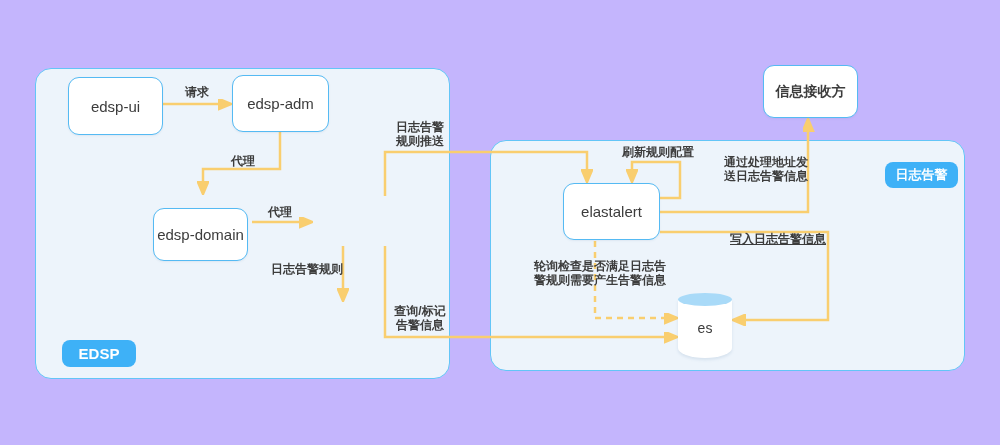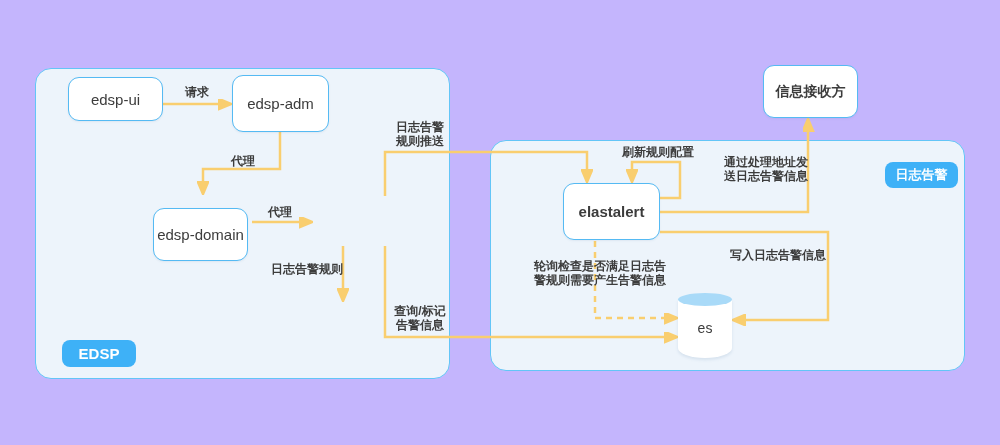--- a/index.html
+++ b/index.html
@@ -59,36 +59,36 @@
 
   <div class="edge-label" style="left:177px;top:85px;width:40px;">请求</div>
   <div class="edge-label" style="left:225px;top:154px;width:36px;">代理</div>
   <div class="edge-label" style="left:262px;top:205px;width:36px;">代理</div>
   <div class="edge-label" style="left:267px;top:262px;width:80px;">日志告警规则</div>
   <div class="edge-label" style="left:390px;top:120px;width:60px;">日志告警
 规则推送</div>
   <div class="edge-label" style="left:617px;top:145px;width:82px;">刷新规则配置</div>
   <div class="edge-label" style="left:719px;top:155px;width:94px;">通过处理地址发
 送日志告警信息</div>
-  <div class="edge-label left" style="left:730px;top:248px;width:102px;">写入日志告警信息</div>
+  <div class="edge-label left" style="left:730px;top:232px;width:102px;text-decoration:underline;">写入日志告警信息</div>
   <div class="edge-label" style="left:528px;top:259px;width:144px;">轮询检查是否满足日志告
 警规则需要产生告警信息</div>
   <div class="edge-label" style="left:389px;top:304px;width:62px;">查询/标记
 告警信息</div>
 
-  <div class="node" style="left:68px;top:77px;width:95px;height:44px;">
+  <div class="node" style="left:68px;top:77px;width:95px;height:58px;">
     <span>edsp-ui</span>
   </div>
   <div class="node" style="left:232px;top:75px;width:97px;height:57px;">
     <span>edsp-adm</span>
   </div>
   <div class="node" style="left:153px;top:208px;width:95px;height:53px;">
     <span>edsp-domain</span>
   </div>
-  <div class="node" style="left:563px;top:183px;width:97px;height:57px;font-weight:bold;">
+  <div class="node" style="left:563px;top:183px;width:97px;height:57px;">
     <span>elastalert</span>
   </div>
   <div class="node cn" style="left:763px;top:65px;width:95px;height:53px;">
     <span>信息接收方</span>
   </div>
 
   <div class="cylinder" style="left:678px;top:293px;width:54px;height:65px;">
     <div class="cyl-body"></div>
     <div class="cyl-top"></div>
     <div class="cyl-label">es</div>

